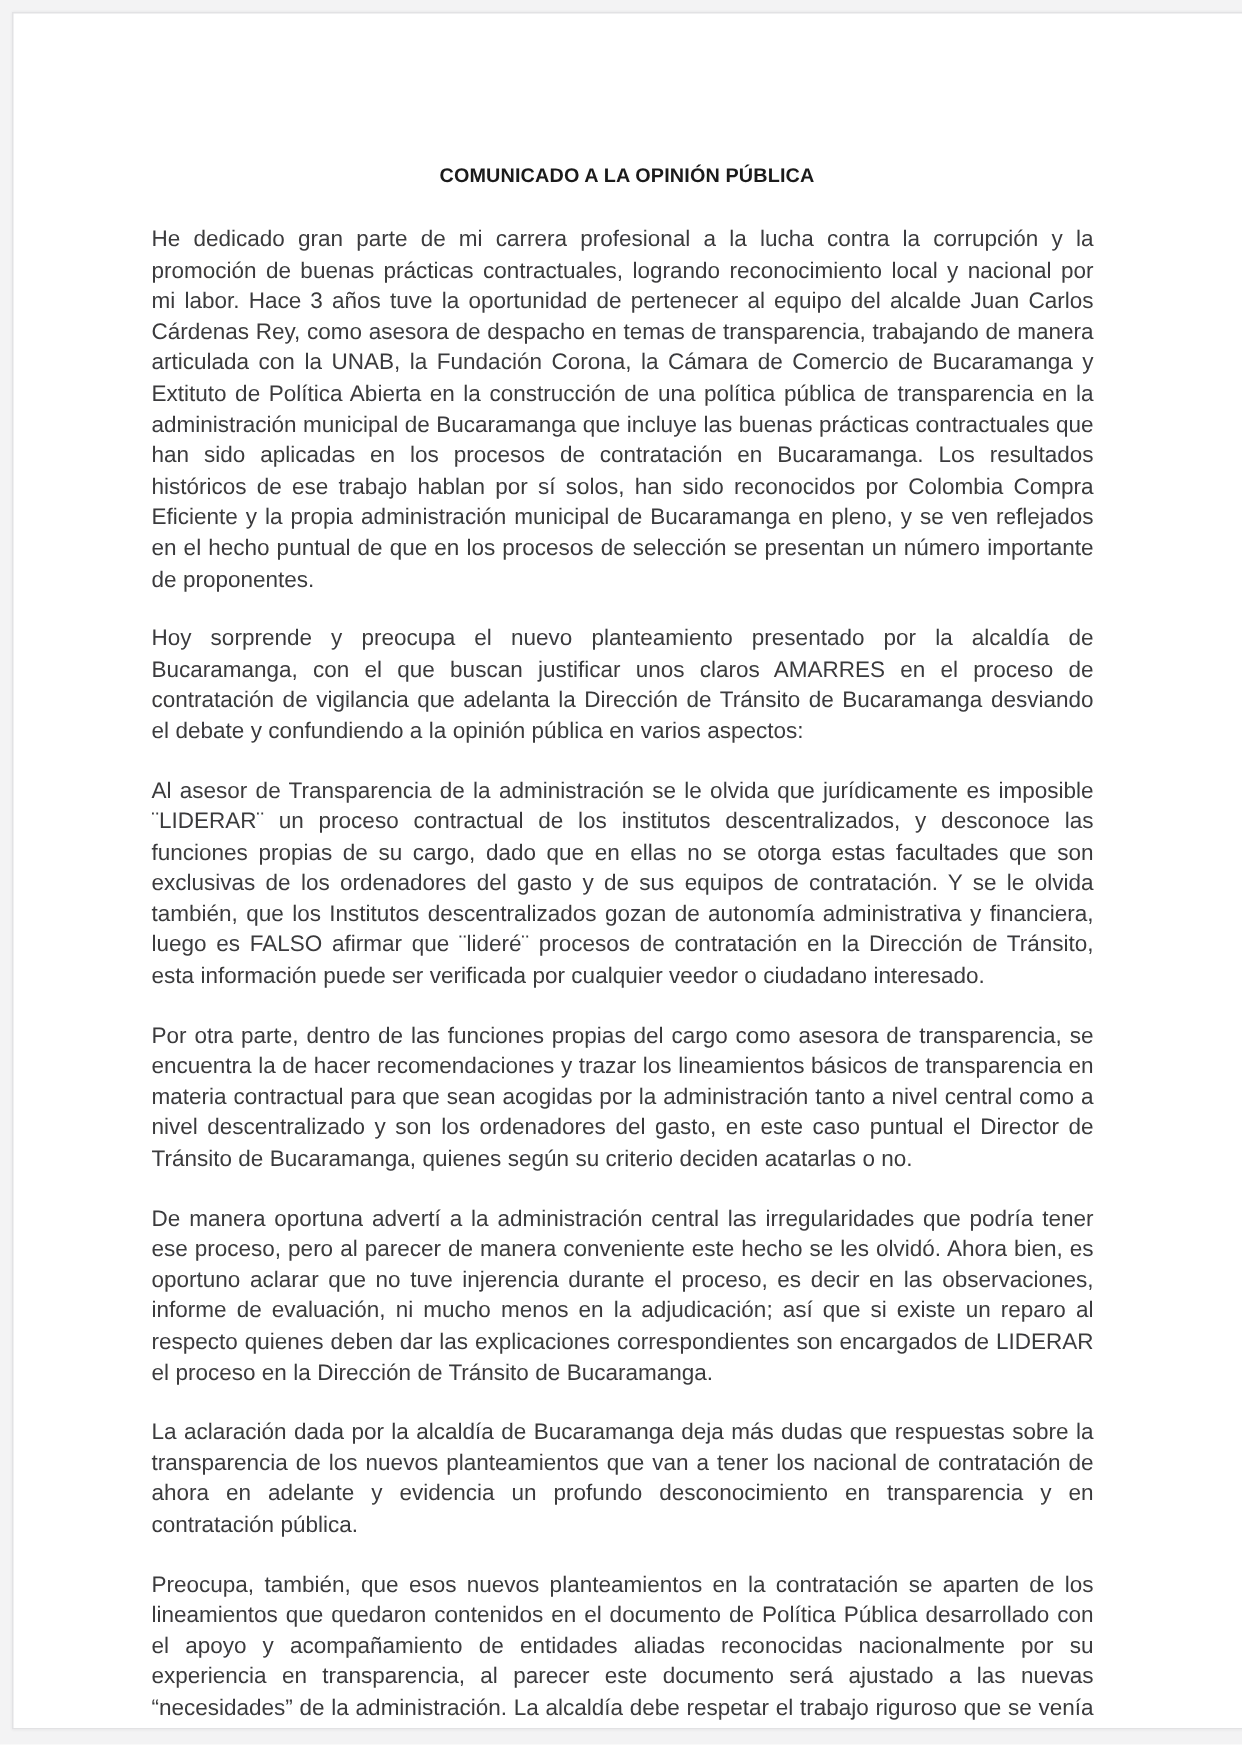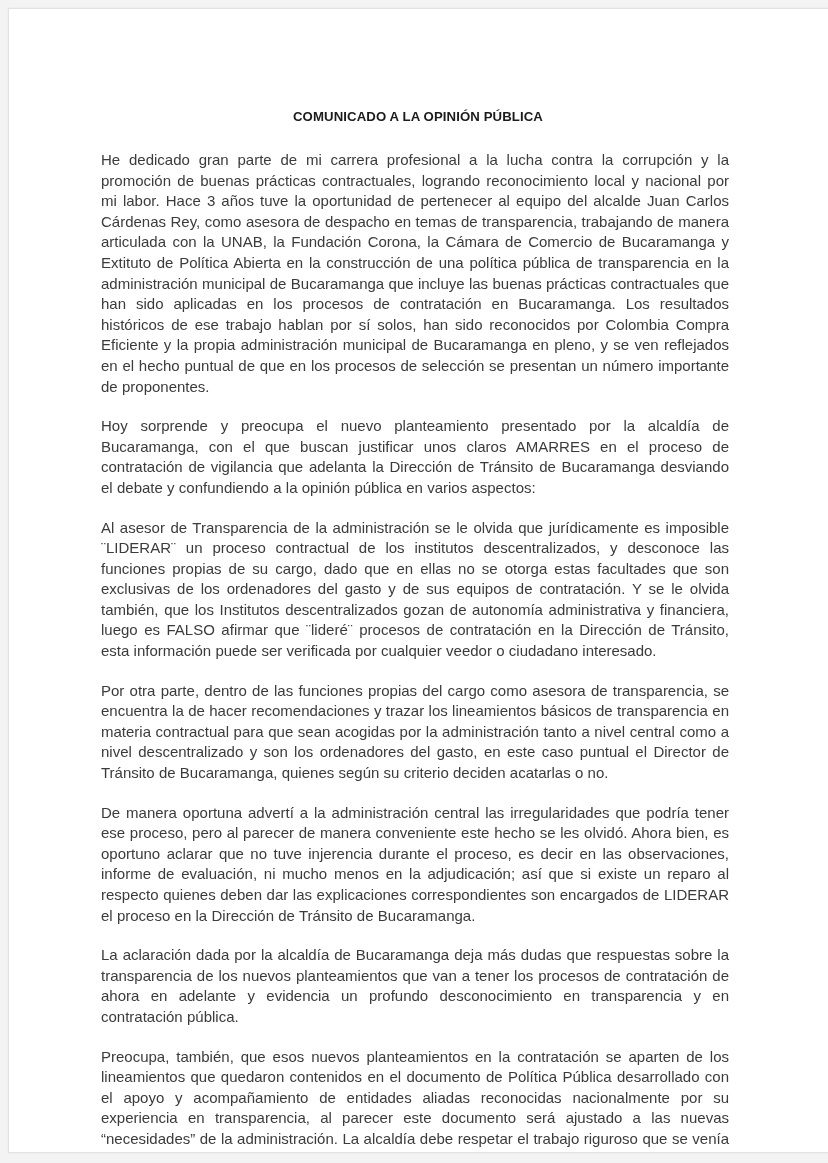--- a/index.html
+++ b/index.html
@@ -80,20 +80,20 @@
     <p class="para">He dedicado gran parte de mi carrera profesional a la lucha contra la corrupción y la promoción de buenas prácticas contractuales, logrando reconocimiento local y nacional por mi labor.  Hace 3 años tuve la oportunidad de pertenecer al equipo del alcalde Juan Carlos Cárdenas Rey, como asesora de despacho en temas de transparencia, trabajando de manera articulada con la UNAB, la Fundación Corona, la Cámara de Comercio de Bucaramanga y Extituto de Política Abierta en la construcción de una política pública de transparencia en la administración municipal de Bucaramanga que incluye las buenas prácticas contractuales que han sido aplicadas en los procesos de contratación en Bucaramanga. Los resultados históricos de ese trabajo hablan por sí solos, han sido reconocidos por Colombia Compra Eficiente y la propia administración municipal de Bucaramanga en pleno, y se ven reflejados en el hecho puntual de que en los procesos de selección se presentan un número importante de proponentes.</p>
 
     <p class="para">Hoy sorprende y preocupa el nuevo planteamiento presentado por la alcaldía de Bucaramanga, con el que buscan justificar unos claros AMARRES en el proceso de contratación de vigilancia que adelanta la Dirección de Tránsito de Bucaramanga desviando el debate y confundiendo a la opinión pública en varios aspectos:</p>
 
     <p class="para">Al asesor de Transparencia de la administración se le olvida que jurídicamente es imposible ¨LIDERAR¨ un proceso contractual de los institutos descentralizados, y desconoce las funciones propias de su cargo, dado que en ellas no se otorga estas facultades que son exclusivas de los ordenadores del gasto y de sus equipos de contratación.  Y se le olvida también, que los Institutos descentralizados gozan de autonomía administrativa y financiera, luego es FALSO afirmar que ¨lideré¨ procesos de contratación en la Dirección de Tránsito, esta información puede ser verificada por cualquier veedor o ciudadano interesado.</p>
 
     <p class="para">Por otra parte, dentro de las funciones propias del cargo como asesora de transparencia, se encuentra la de hacer recomendaciones y trazar los lineamientos básicos de transparencia en materia contractual para que sean acogidas por la administración tanto a nivel central como a nivel descentralizado y son los ordenadores del gasto, en este caso puntual el Director de Tránsito de Bucaramanga, quienes según su criterio deciden acatarlas o no.</p>
 
     <p class="para">De manera oportuna advertí a la administración central las irregularidades que podría tener ese proceso, pero al parecer de manera conveniente este hecho se les olvidó.  Ahora bien, es oportuno aclarar que no tuve injerencia durante el proceso, es decir en las observaciones, informe de evaluación, ni mucho menos en la adjudicación; así que si existe un reparo al respecto quienes deben dar las explicaciones correspondientes son encargados de LIDERAR el proceso en la Dirección de Tránsito de Bucaramanga.</p>
 
-    <p class="para">La aclaración dada por la alcaldía de Bucaramanga deja más dudas que respuestas sobre la transparencia de los nuevos planteamientos que van a tener los procesos de contratación de ahora en adelante y evidencia un profundo desconocimiento en transparencia y en contratación pública.</p>
+    <p class="para">La aclaración dada por la alcaldía de Bucaramanga deja más dudas que respuestas sobre la transparencia de los nuevos planteamientos que van a tener los nacional de contratación de ahora en adelante y evidencia un profundo desconocimiento en transparencia y en contratación pública.</p>
 
     <p class="para">Preocupa, también, que esos nuevos planteamientos en la contratación se aparten de los lineamientos que quedaron contenidos en el documento de Política Pública desarrollado con el apoyo y acompañamiento de entidades aliadas reconocidas nacionalmente por su experiencia en transparencia, al parecer este documento será ajustado a las nuevas “necesidades” de la administración.  La alcaldía debe respetar el trabajo riguroso que se venía realizando, aún más en este año electoral donde la transparencia debe garantizarse.</p>
 
     <div class="signature">MARÍA JULIANA ACEBEDO ORDÓÑEZ</div>
 
   </div>
 </div>
 
 </body></html>

